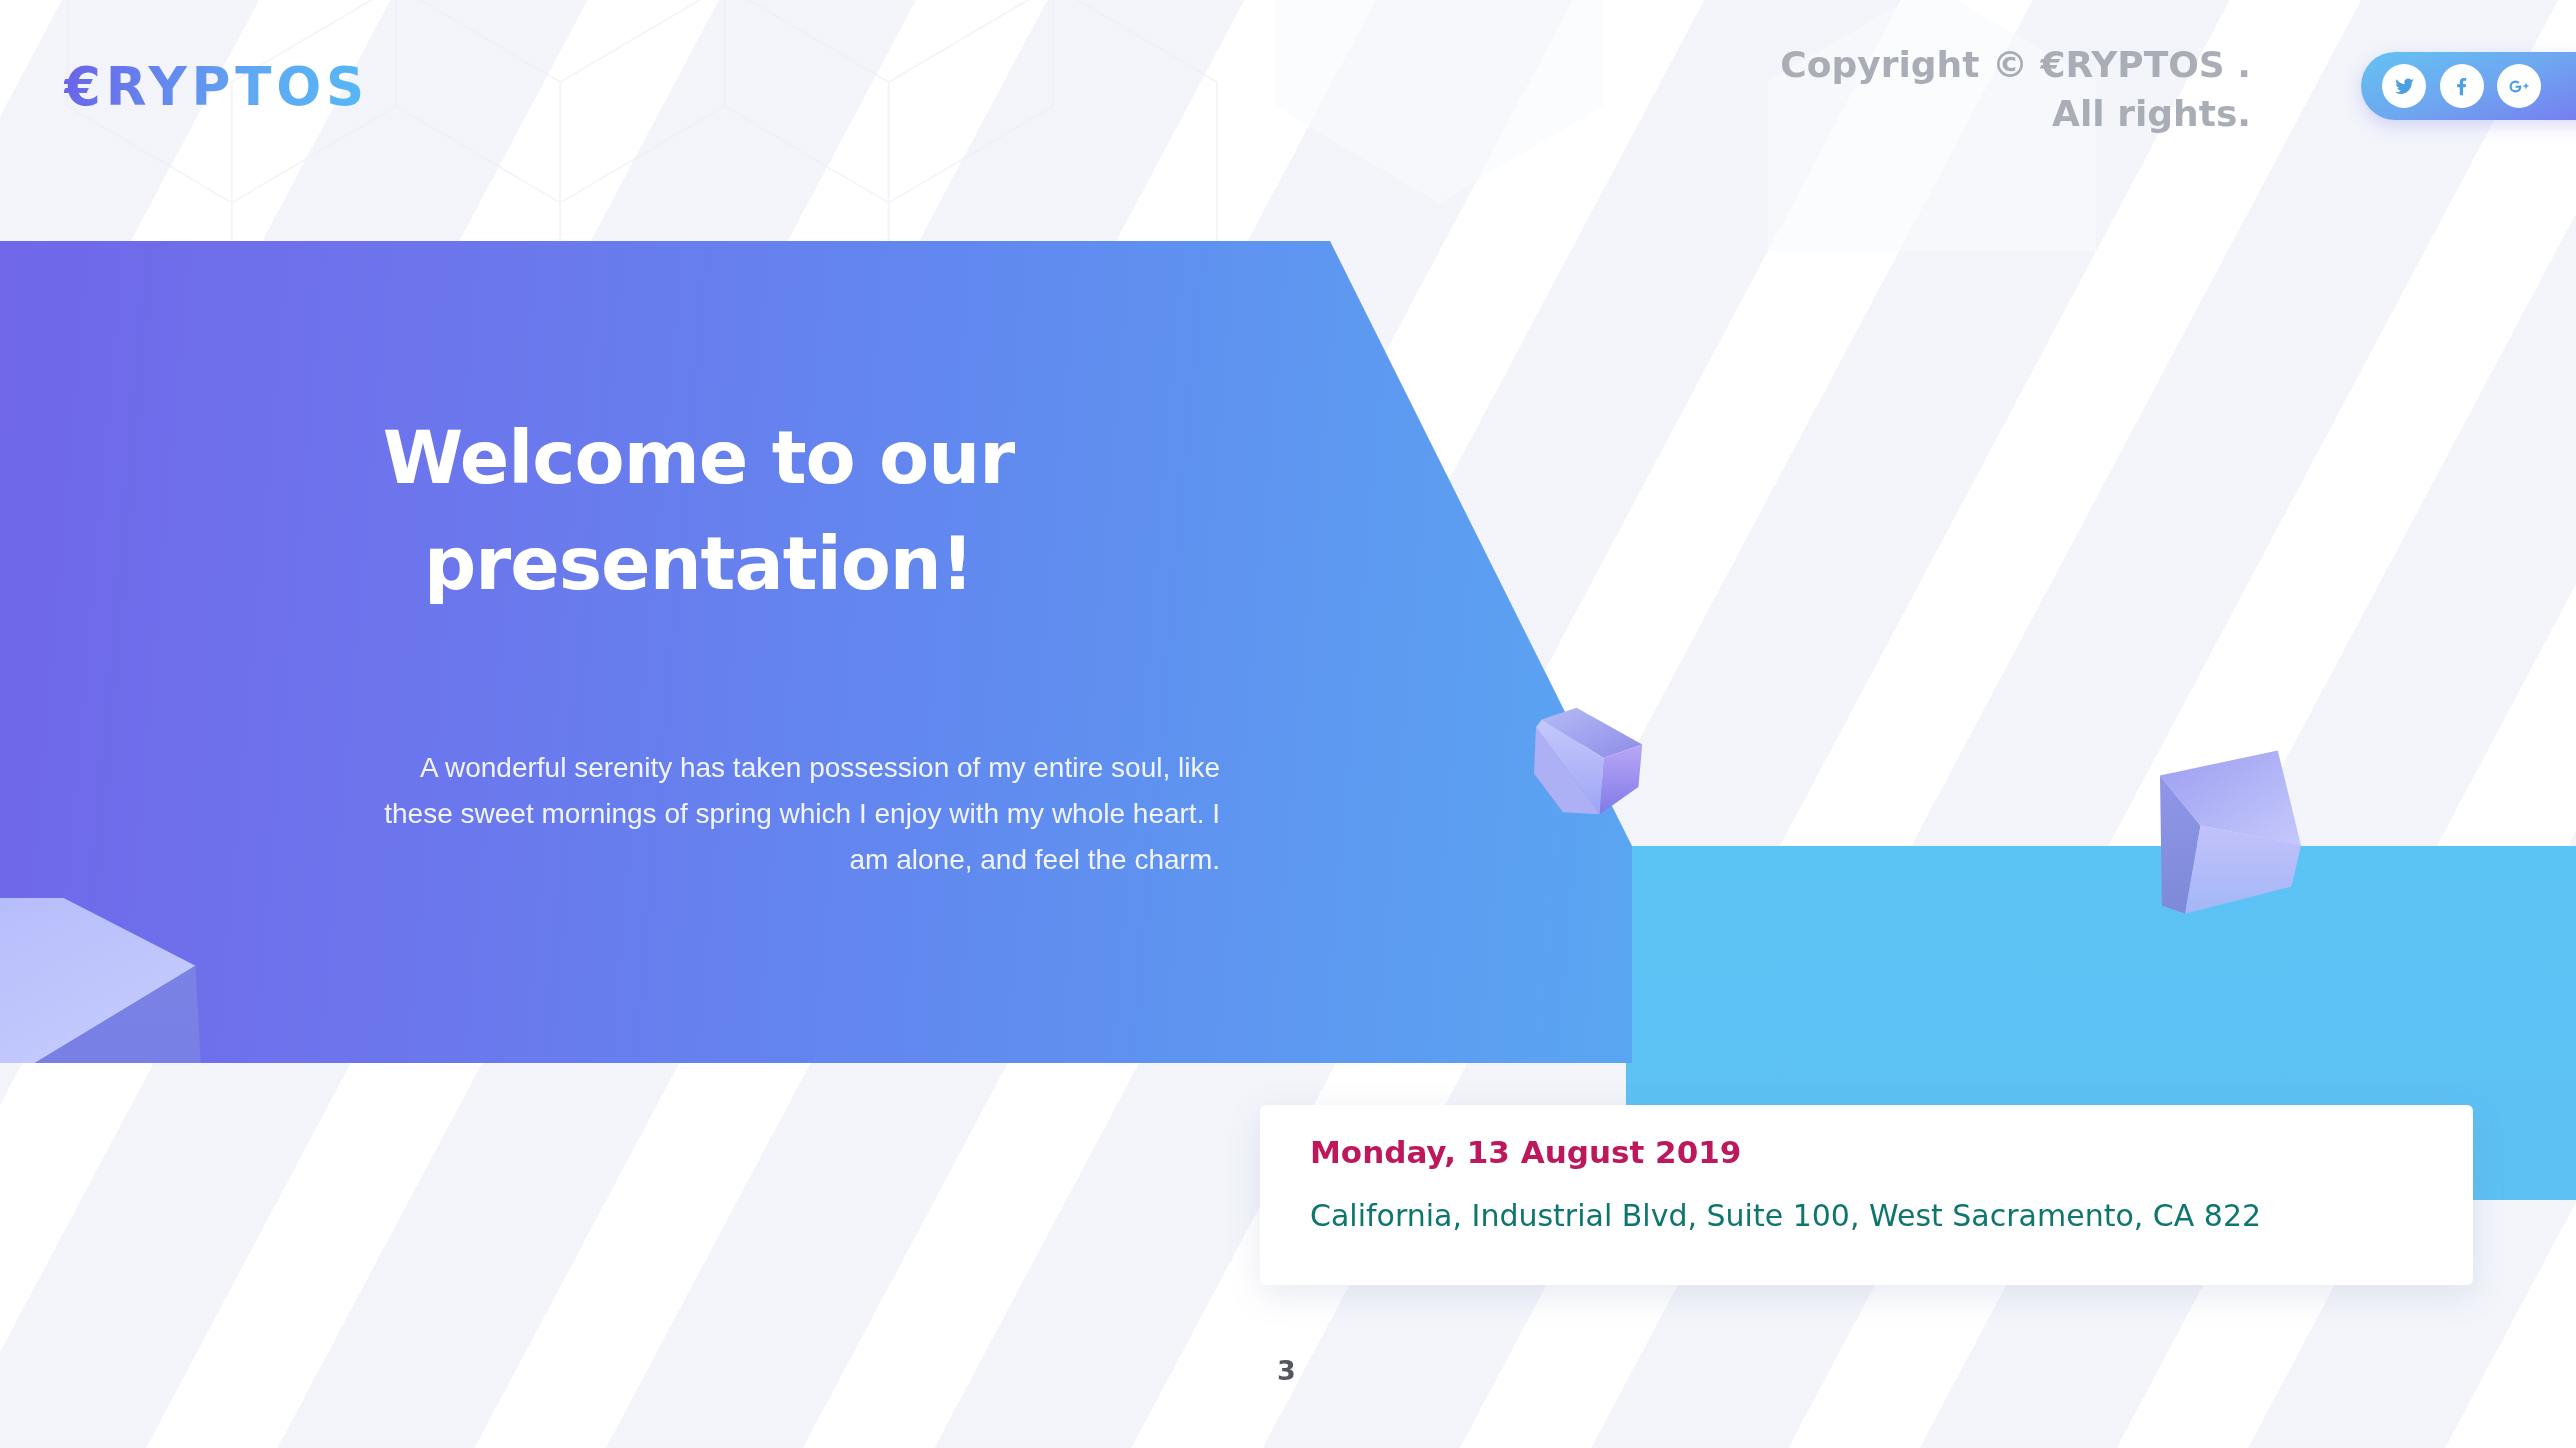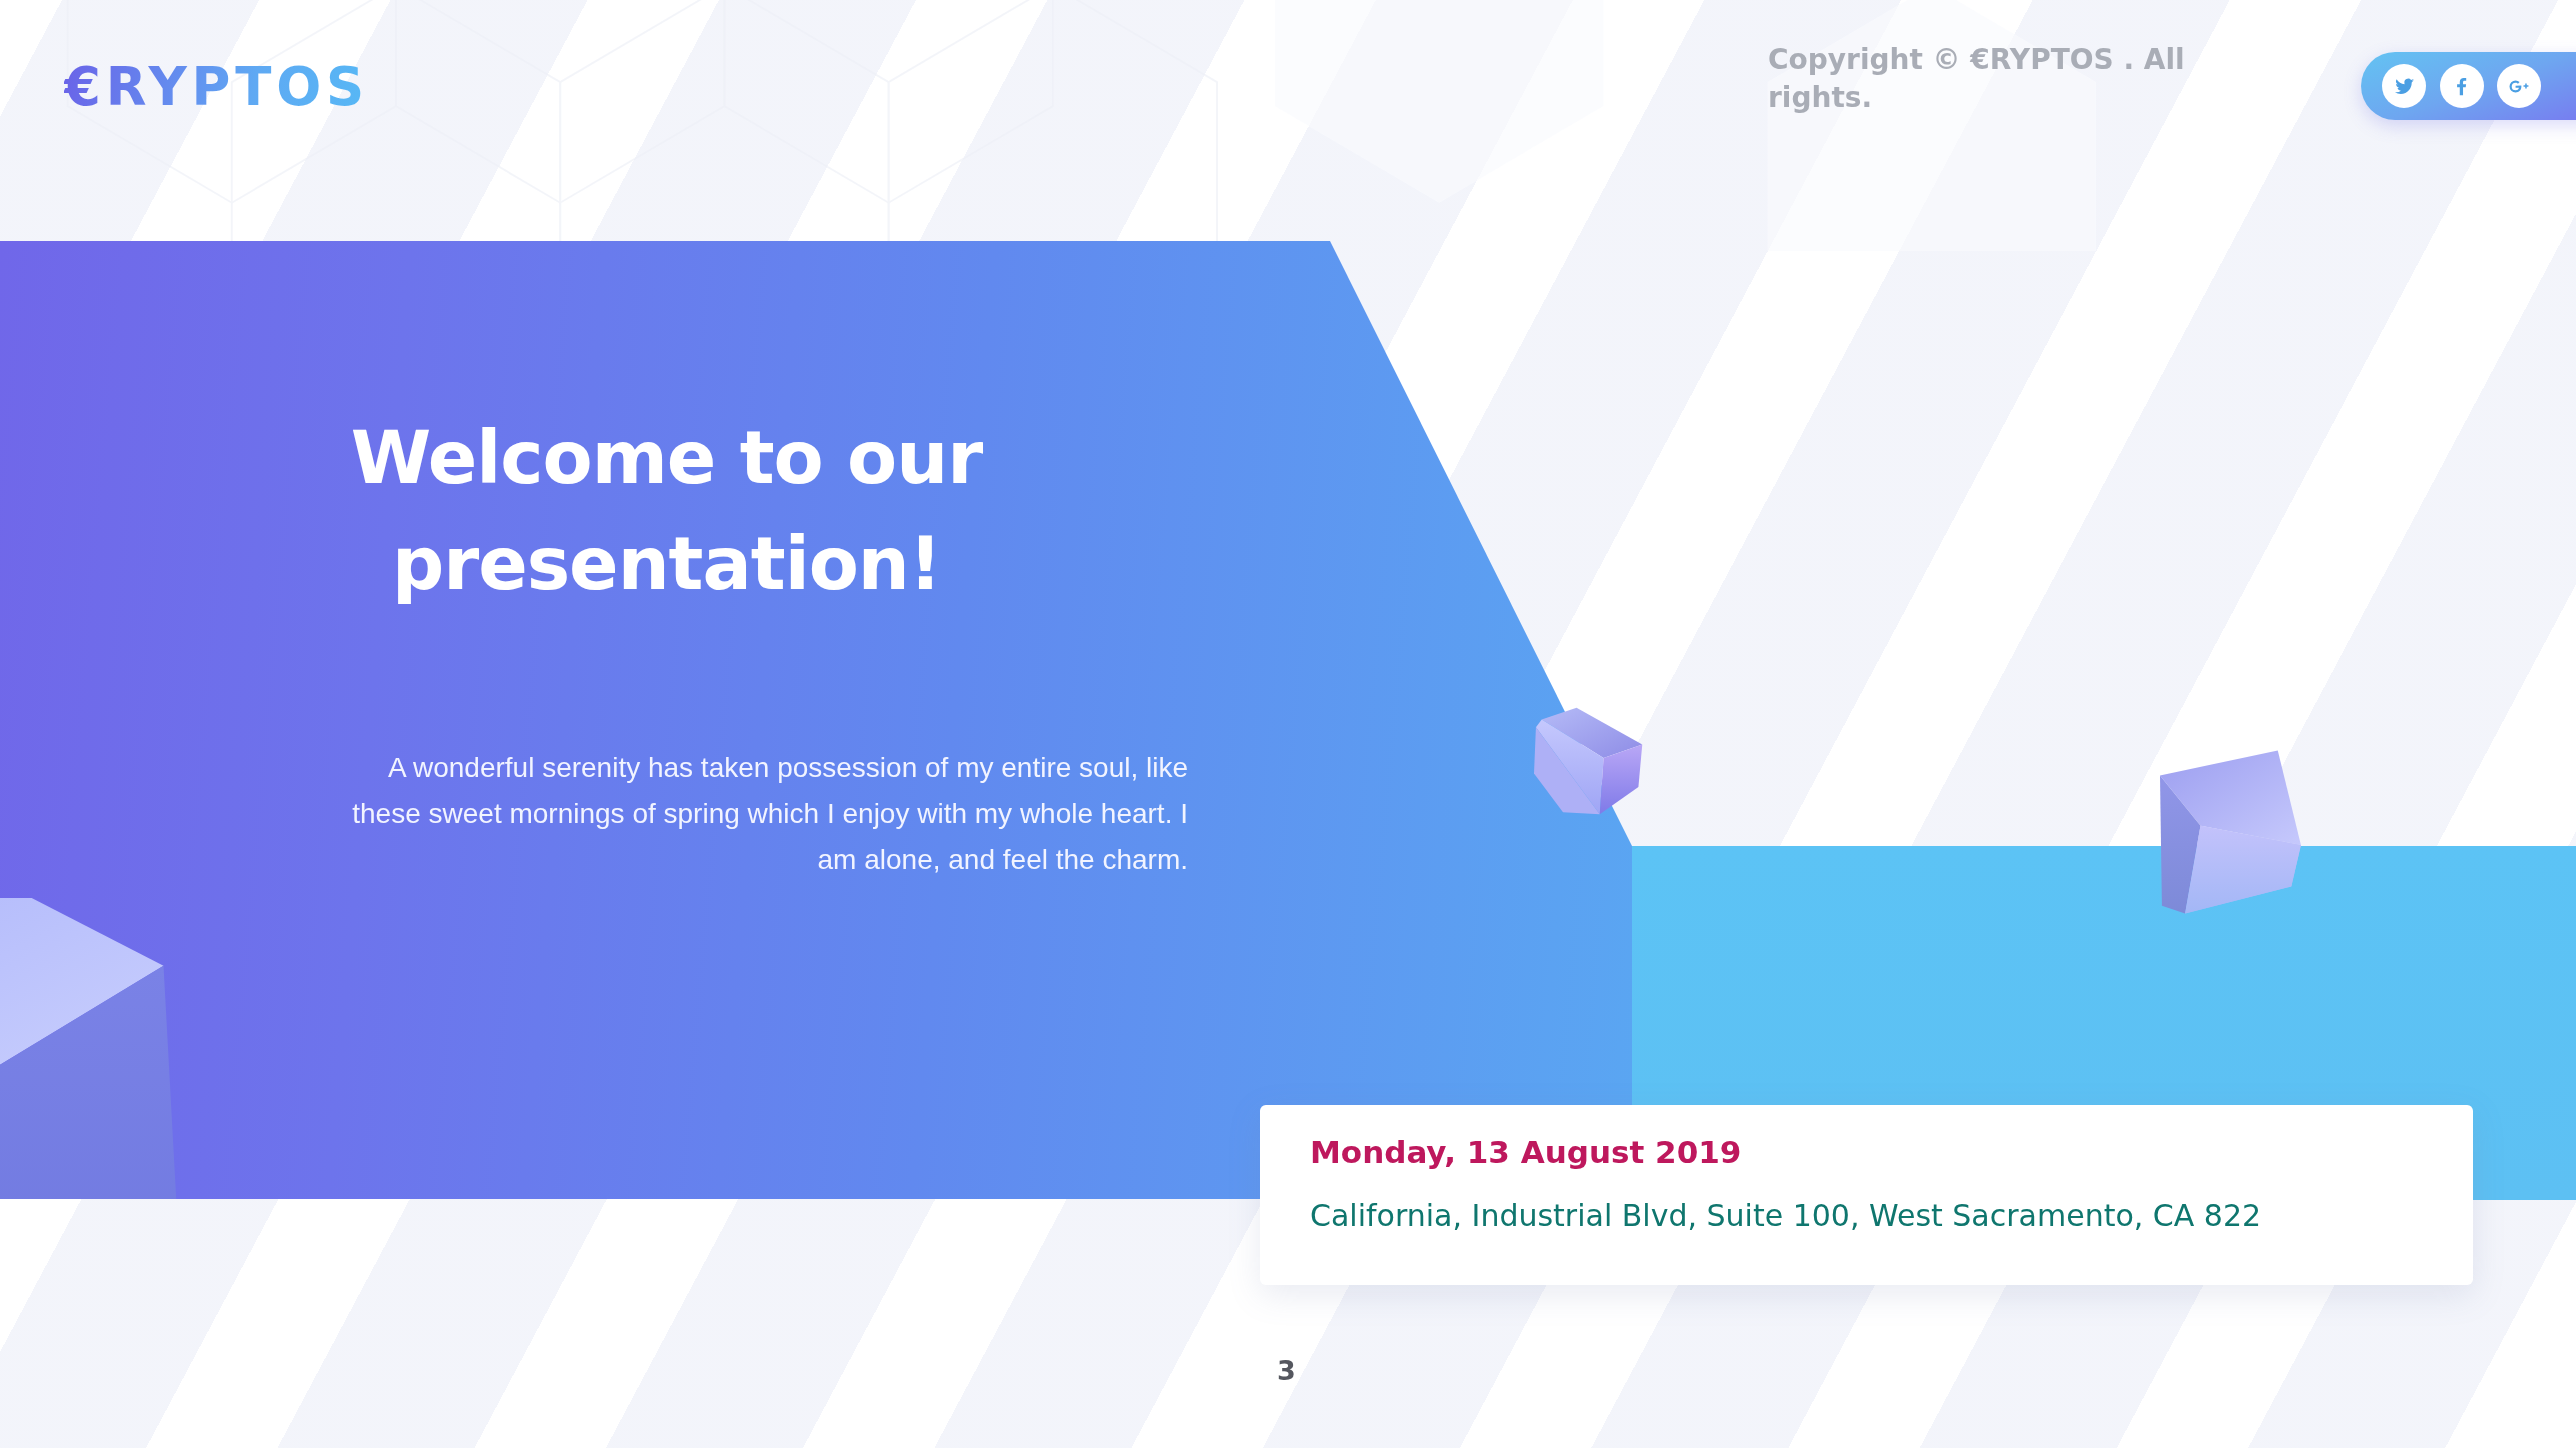--- a/index.html
+++ b/index.html
@@ -47,22 +47,22 @@
     font-size:53px; font-weight:bold;
     letter-spacing:4.8px;
     background:linear-gradient(100deg,#6a63e8 0%, #5fa9f3 62%, #56b8f5 100%);
     -webkit-background-clip:text; background-clip:text;
     -webkit-text-fill-color:transparent; color:transparent;
     font-family:"DejaVu Sans", sans-serif;
     white-space:nowrap;
   }
   .copyright {
     position:absolute; left:1768px; top:41px; width:483px;
-    text-align:left;
-    color:#a9adb6; font-weight:bold; font-size:28px; line-height:1.35;
+    text-align:right;
+    color:#a9adb6; font-weight:bold; font-size:36px; line-height:1.35;
     font-family:"DejaVu Sans", sans-serif;
   }
 
   
   .social-pill {
     position:absolute; left:2361px; top:52px;
     width:290px; height:68px;
     border-radius:35px;
     background:linear-gradient(160deg,#63c3f2 0%, #6ea6f0 45%, #7a6ef0 100%);
     box-shadow:0 5.8px 17.4px rgba(110,110,230,.25);
@@ -73,25 +73,26 @@
     width:44px; height:44px; border-radius:50%;
     background:#ffffff;
     display:flex; align-items:center; justify-content:center;
     color:#4b9fe3;
   }
   .social-ico svg { display:block; }
 
   
   .hero {
     position:absolute; left:0; top:241px;
-    width:1632px; height:958px;
+    width:1632px; height:822px;
     background:linear-gradient(95deg,#7067e9 0%, #6d74ec 24%, #6189ef 58%, #5aa6f2 100%);
     clip-path:polygon(0 0, 1330px 0, 1632px 605px, 1632px 958px, 0 958px);
     z-index:3;
     overflow:hidden;
+    padding-left:32px;
   }
   .hero-inner { position:relative; width:100%; height:100%; }
 
   .hero-title {
     position:absolute; left:348px; top:164px; width:637px;
     text-align:center;
     color:#ffffff;
     font-size:73px; font-weight:bold; line-height:1.45;
     font-family:"DejaVu Sans", sans-serif;
     letter-spacing:-1px;

